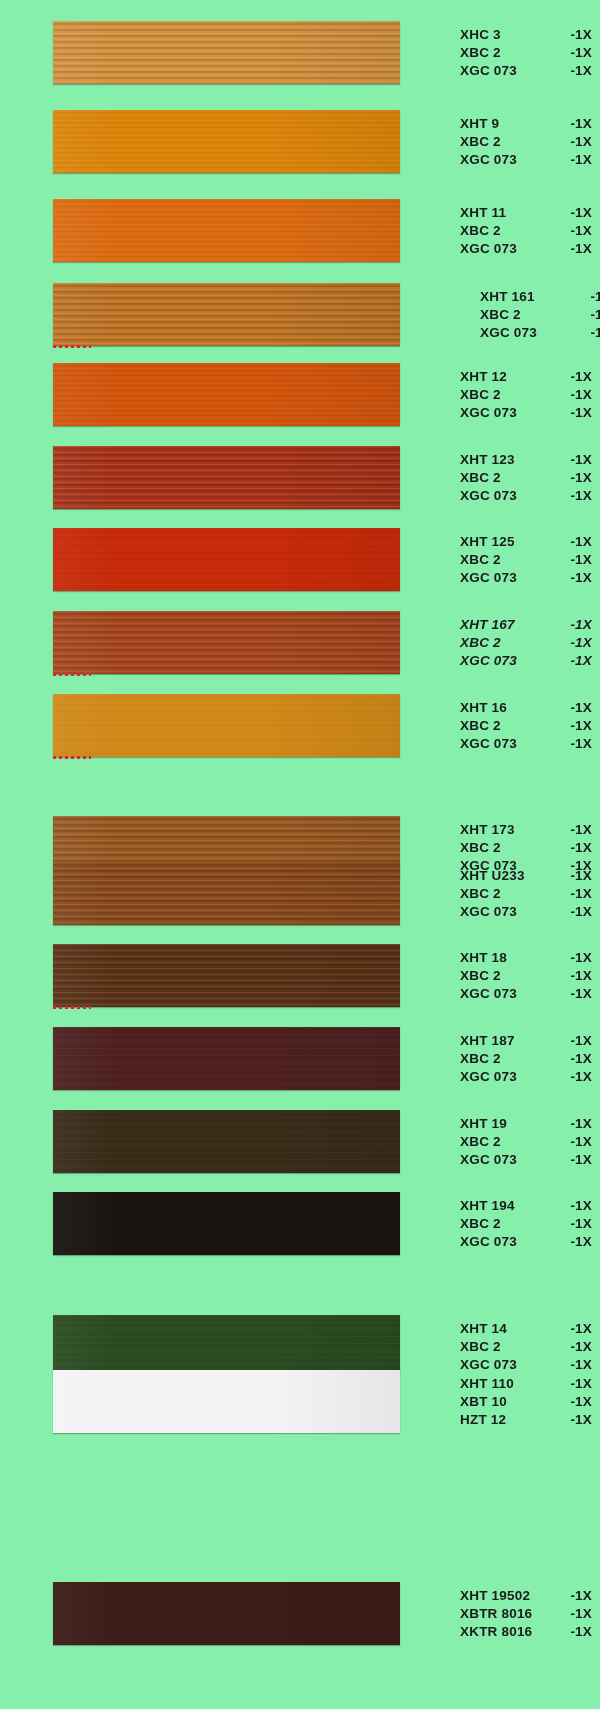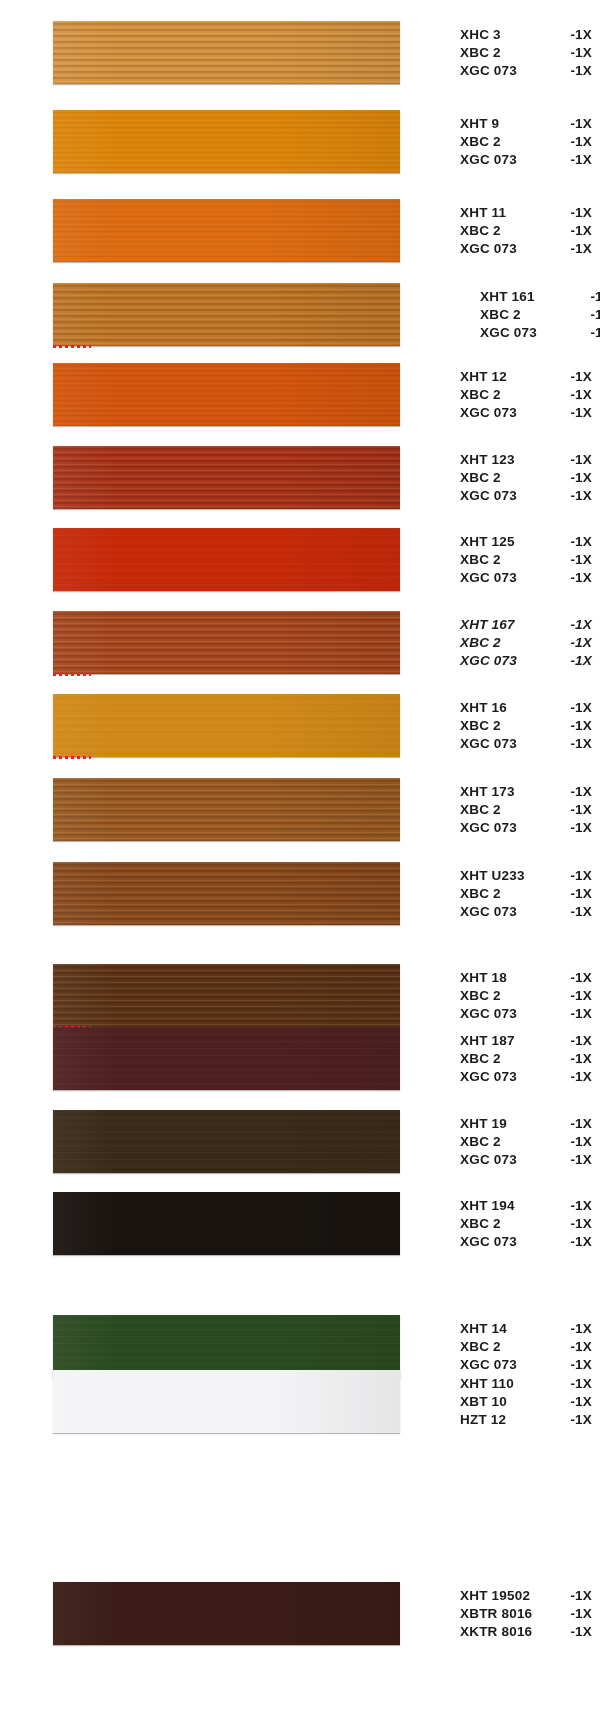--- a/index.html
+++ b/index.html
@@ -141,21 +141,21 @@
     letter-spacing: 0.2px;
     white-space: nowrap;
   }
 
   .label-code { text-align: left; }
   .label-qty  { padding-left: 8px; }
 </style>
 </head>
 <body>
 
-<div id="chart-sheet" style="background: #ffffff;">
+<div id="chart-sheet" style="background: #86efac;">
     <div class="sample-row" style="top: 21px;">
       <div class="swatch-wrap" style="left: 53px; width: 347px; height: 63px;">
         <div class="swatch" style="background: rgb(212, 146, 63);"></div>
         <div class="grain strong"></div>
         <div class="shade"></div>
       </div>
       <div class="labels" style="left: 460px; height: 63px;">
         <div class="label-line">
           <span class="label-code">XHC 3</span>
           <span class="label-qty">-1X</span>
@@ -334,21 +334,21 @@
         <div class="label-line">
           <span class="label-code">XBC 2</span>
           <span class="label-qty">-1X</span>
         </div>
         <div class="label-line">
           <span class="label-code">XGC 073</span>
           <span class="label-qty">-1X</span>
         </div>
       </div>
     </div>
-    <div class="sample-row" style="top: 778px;">
+    <div class="sample-row" style="top: 816px;">
       <div class="swatch-wrap" style="left: 53px; width: 347px; height: 63px;">
         <div class="swatch" style="background: rgb(154, 90, 34);"></div>
         <div class="grain strong"></div>
         <div class="shade"></div>
       </div>
       <div class="labels" style="left: 460px; height: 63px;">
         <div class="label-line">
           <span class="label-code">XHT 173</span>
           <span class="label-qty">-1X</span>
         </div>
@@ -376,21 +376,21 @@
         <div class="label-line">
           <span class="label-code">XBC 2</span>
           <span class="label-qty">-1X</span>
         </div>
         <div class="label-line">
           <span class="label-code">XGC 073</span>
           <span class="label-qty">-1X</span>
         </div>
       </div>
     </div>
-    <div class="sample-row" style="top: 944px; margin-top: 20px;">
+    <div class="sample-row" style="top: 944px;">
       <div class="swatch-wrap" style="left: 53px; width: 347px; height: 63px;">
         <div class="swatch" style="background: rgb(92, 51, 22);"></div>
         <div class="grain strong"></div>
         <div class="shade"></div>
         <div class="edge-mark"></div>
       </div>
       <div class="labels" style="left: 460px; height: 63px;">
         <div class="label-line">
           <span class="label-code">XHT 18</span>
           <span class="label-qty">-1X</span>

